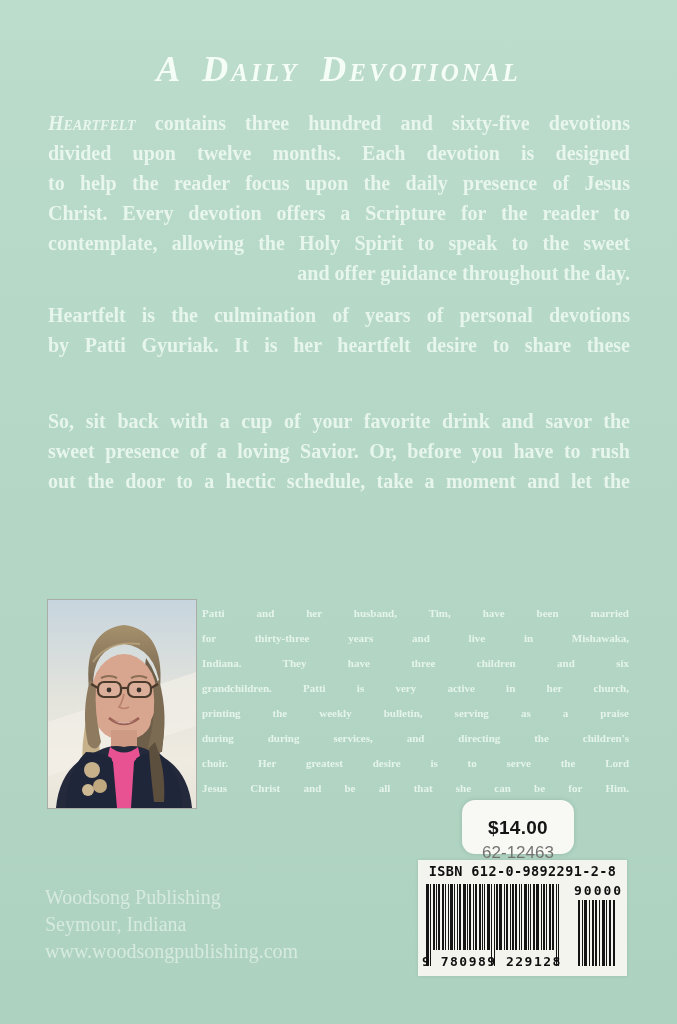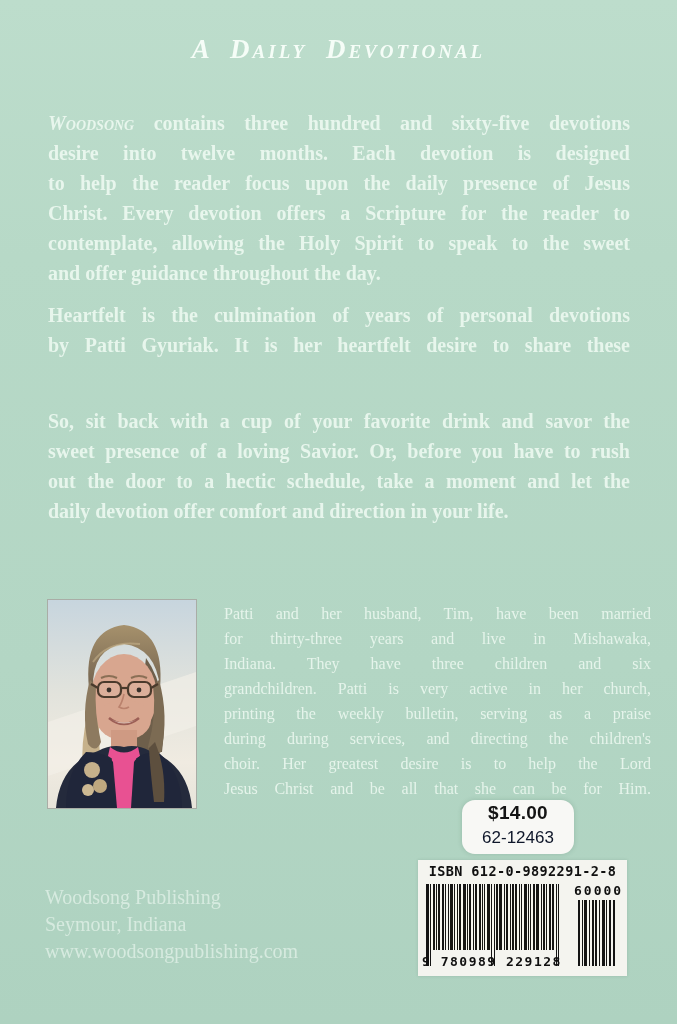--- a/index.html
+++ b/index.html
@@ -3,59 +3,59 @@
 <meta charset="utf-8">
 <style>
   html,body{margin:0;padding:0;}
   body{
     width:677px;height:1024px;position:relative;overflow:hidden;
     background:linear-gradient(180deg,#bdddcc 0%,#b7d9c7 25%,#b3d6c4 65%,#aed2c0 100%);
     font-family:"Liberation Serif",serif;
   }
   .cover{position:absolute;inset:0;}
   .title{
-    position:absolute;top:34px;left:0;right:0;text-align:center;
+    position:absolute;top:48px;left:0;right:0;text-align:center;
     font-variant:small-caps;font-style:italic;font-weight:bold;
-    font-size:27px;letter-spacing:3px;word-spacing:9px;
+    font-size:36px;letter-spacing:3px;word-spacing:9px;
     color:rgba(250,255,251,0.92);
   }
   .para{
     position:absolute;left:48px;width:582px;
     color:rgba(238,249,241,0.88);font-weight:bold;
     font-size:20px;line-height:30px;
   }
   .p1{top:108px}
   .p2{top:300px}
   .p3{top:406px}
   .jline{text-align:justify;text-align-last:justify;}
-  .lline{text-align:left;}
+  .lline{text-align:right;}
   .lead{font-variant:small-caps;font-style:italic;}
   .photo{
     position:absolute;left:47px;top:599px;width:148px;height:208px;
     border:1px solid rgba(55,70,62,0.35);box-sizing:content-box;
     background:#e6e5dd;
   }
   .bio{
-    position:absolute;left:224px;top:601px;width:427px;
-    color:rgba(238,249,241,0.86);font-weight:normal;
-    font-size:16px;line-height:25px;
+    position:absolute;left:202px;top:601px;width:427px;
+    color:rgba(238,249,241,0.86);font-weight:bold;
+    font-size:11px;line-height:25px;
   }
   .publisher{
     position:absolute;left:45px;top:884px;
     color:rgba(240,250,244,0.60);font-size:20px;line-height:27px;
     font-weight:normal;
   }
   .sticker{
     position:absolute;left:462px;top:800px;width:112px;height:54px;
     background:#f8f8f5;border-radius:13px;
     box-shadow:0 0 5px rgba(40,70,55,0.18);
     text-align:center;font-family:"Liberation Sans",sans-serif;
   }
-  .sticker .price{margin-top:2px;font-weight:bold;font-size:19px;color:#141414;letter-spacing:0.3px;}
-  .sticker .sku{font-size:17px;color:#0f172a;margin-top:4px;}
+  .sticker .price{margin-top:17px;font-weight:bold;font-size:19px;color:#141414;letter-spacing:0.3px;}
+  .sticker .sku{font-size:17px;color:#737373;margin-top:4px;}
   .barcode-box{
     position:absolute;left:418px;top:860px;width:209px;height:116px;
     background:#f4f4ef;box-shadow:0 0 3px rgba(40,70,55,0.15);
   }
   .isbn{
     position:absolute;top:3px;left:0;right:0;text-align:center;
     font-family:"DejaVu Sans Mono",monospace;font-weight:bold;
     font-size:13.5px;letter-spacing:0.4px;color:#101010;white-space:nowrap;
   }
   .bars{display:flex;align-items:flex-start;}
@@ -74,38 +74,37 @@
   .supp-bars{position:absolute;left:160px;top:40px;width:42px;height:66px;overflow:hidden;}
 </style>
 </head>
 <body>
 
 <div class="cover">
 
   <div class="title">A Daily Devotional</div>
 
   <div class="para p1">
-    <div class="jline"><span class="lead">Woodsong</span> <span>contains three hundred and sixty-five devotions</span></div>
-    <div class="jline">desire into twelve months. Each devotion is designed</div>
+    <div class="jline"><span class="lead">Heartfelt</span> <span>contains three hundred and sixty-five devotions</span></div>
+    <div class="jline">divided upon twelve months. Each devotion is designed</div>
     <div class="jline">to help the reader focus upon the daily presence of Jesus</div>
     <div class="jline">Christ. Every devotion offers a Scripture for the reader to</div>
     <div class="jline">contemplate, allowing the Holy Spirit to speak to the sweet</div>
     <div class="lline">and offer guidance throughout the day.</div>
   </div>
 
   <div class="para p2">
     <div class="jline">Heartfelt is the culmination of years of personal devotions</div>
     <div class="jline">by Patti Gyuriak. It is her heartfelt desire to share these</div>
   </div>
 
   <div class="para p3">
     <div class="jline">So, sit back with a cup of your favorite drink and savor the</div>
     <div class="jline">sweet presence of a loving Savior. Or, before you have to rush</div>
     <div class="jline">out the door to a hectic schedule, take a moment and let the</div>
-    <div class="lline">daily devotion offer comfort and direction in your life.</div>
   </div>
 
   <div class="photo">
     <svg viewBox="0 0 148 208" width="148" height="208">
       <defs>
         <linearGradient id="sky" x1="0" y1="0" x2="0" y2="1">
           <stop offset="0" stop-color="#c7d5de"></stop>
           <stop offset="0.45" stop-color="#e2e3dc"></stop>
           <stop offset="0.78" stop-color="#f0ebe1"></stop>
           <stop offset="1" stop-color="#e7e4da"></stop>
@@ -152,21 +151,21 @@
     </svg>
   </div>
 
   <div class="bio">
     <div class="jline">Patti and her husband, Tim, have been married</div>
     <div class="jline">for thirty-three years and live in Mishawaka,</div>
     <div class="jline">Indiana.  They have three children and six</div>
     <div class="jline">grandchildren.  Patti is very active in her church,</div>
     <div class="jline">printing the weekly bulletin, serving as a praise</div>
     <div class="jline">during during services, and directing the children's</div>
-    <div class="jline">choir.  Her greatest desire is to help the Lord</div>
+    <div class="jline">choir.  Her greatest desire is to serve the Lord</div>
     <div class="jline">Jesus Christ and be all that she can be for Him.</div>
   </div>
 
   <div class="publisher">
     <div>Woodsong Publishing</div>
     <div>Seymour, Indiana</div>
     <div>www.woodsongpublishing.com</div>
   </div>
 
   <div class="sticker">
@@ -216,21 +215,21 @@
         <div class="bar" style="width: 3px; height: 66px; margin-right: 2px;"></div>
         <div class="bar" style="width: 1px; height: 66px; margin-right: 1px;"></div>
         <div class="bar" style="width: 2px; height: 66px; margin-right: 1px;"></div>
         <div class="bar" style="width: 1px; height: 66px; margin-right: 2px;"></div>
         <div class="bar" style="width: 2px; height: 66px; margin-right: 1px;"></div>
         <div class="bar" style="width: 2px; height: 66px; margin-right: 2px;"></div>
         <div class="bar" style="width: 1px; height: 82px; margin-right: 1px;"></div>
         <div class="bar" style="width: 1px; height: 82px; margin-right: 1px;"></div>
       </div>
     <div class="digits">9 780989 229128</div>
-    <div class="supp-num">60000</div>
+    <div class="supp-num">90000</div>
     <div class="bars supp-bars" id="bars-supp">
         <div class="bar" style="width: 2px; height: 66px; margin-right: 2px;"></div>
         <div class="bar" style="width: 1px; height: 66px; margin-right: 1px;"></div>
         <div class="bar" style="width: 3px; height: 66px; margin-right: 2px;"></div>
         <div class="bar" style="width: 1px; height: 66px; margin-right: 2px;"></div>
         <div class="bar" style="width: 2px; height: 66px; margin-right: 1px;"></div>
         <div class="bar" style="width: 2px; height: 66px; margin-right: 2px;"></div>
         <div class="bar" style="width: 1px; height: 66px; margin-right: 2px;"></div>
         <div class="bar" style="width: 3px; height: 66px; margin-right: 1px;"></div>
         <div class="bar" style="width: 1px; height: 66px; margin-right: 2px;"></div>

